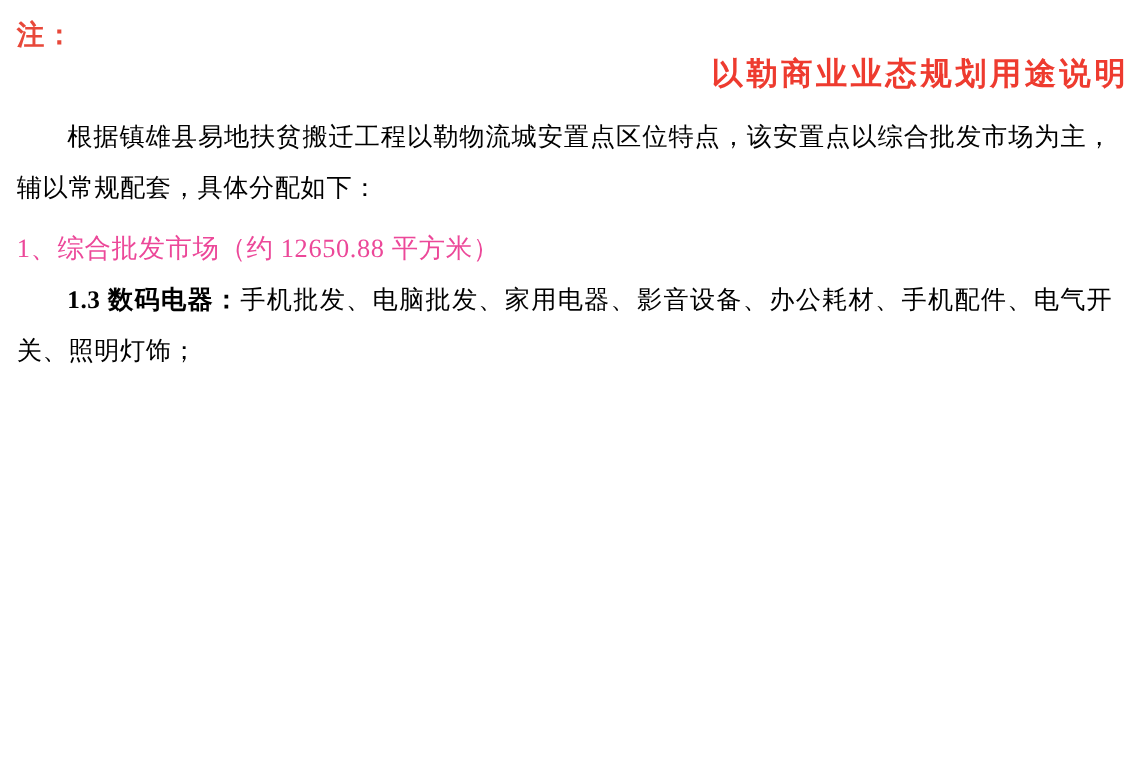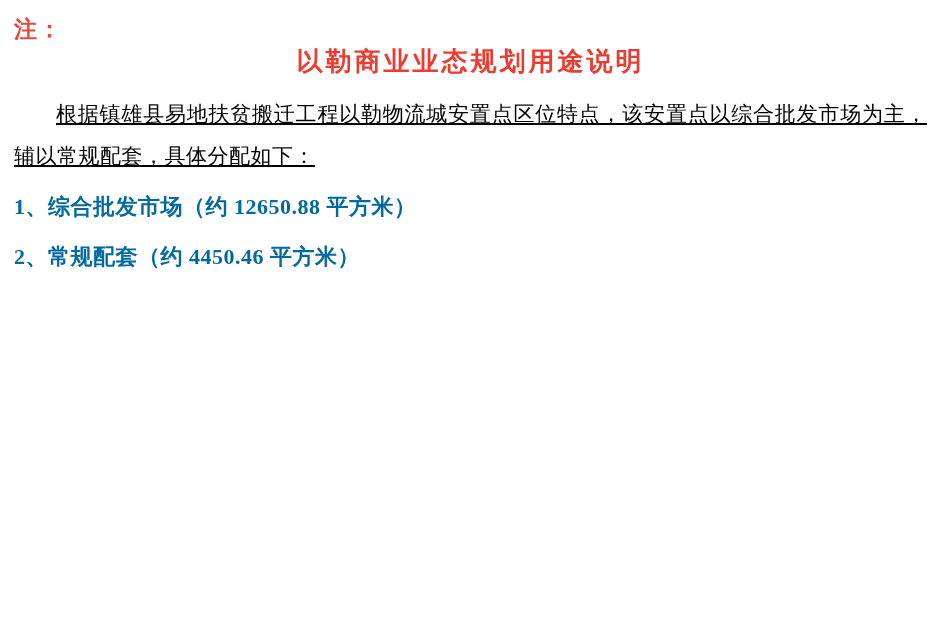--- a/index.html
+++ b/index.html
@@ -25,48 +25,47 @@
     position: absolute;
     left: 14px;
     top: 18px;
     color: #e8483a;
     font-size: 23px;
     font-weight: bold;
     letter-spacing: 1px;
     line-height: 1;
   }
   .doc-title {
-    text-align: center;
+    text-align: right;
     color: #ee3b2f;
     font-size: 26px;
     font-weight: bold;
     letter-spacing: 3px;
     padding-top: 46px;
     line-height: 1.2;
   }
   .body-block {
     padding: 0 14px 0 14px;
   }
   p {
     margin: 0;
     font-size: 21px;
     line-height: 42px;
     letter-spacing: 0.5px;
     text-align: justify;
   }
   .indent {
     text-indent: 2em;
-    text-decoration: underline;
   }
   .para-intro {
     margin-top: 16px;
   }
   .section-head {
-    color: #0369a1;
-    font-weight: bold;
+    color: #ec4899;
+    font-weight: normal;
     font-size: 22px;
     line-height: 44px;
     margin-top: 8px;
   }
   .sub-item {
     text-indent: 2em;
   }
   .sub-label {
     font-weight: bold;
   }
@@ -84,18 +83,20 @@
   <div class="doc-title">以勒商业业态规划用途说明</div>
 
   <div class="body-block">
 
     <p class="indent para-intro">根据镇雄县易地扶贫搬迁工程以勒物流城安置点区位特点，该安置点以综合批发市场为主，辅以常规配套，具体分配如下：</p>
 
     <p class="section-head">1、综合批发市场（约 12650.88 平方米）</p>
 
 
 
+    <p class="sub-item">
+      <span class="sub-label">1.3 数码电器：</span><span>手机批发、电脑批发、家用电器、影音设备、办公耗材、手机配件、电气开关、照明灯饰；</span>
+    </p>
 
 
-    <p class="section-head sec2">2、常规配套（约 4450.46 平方米）</p>
 
   </div>
 </div>
 
 </body></html>

